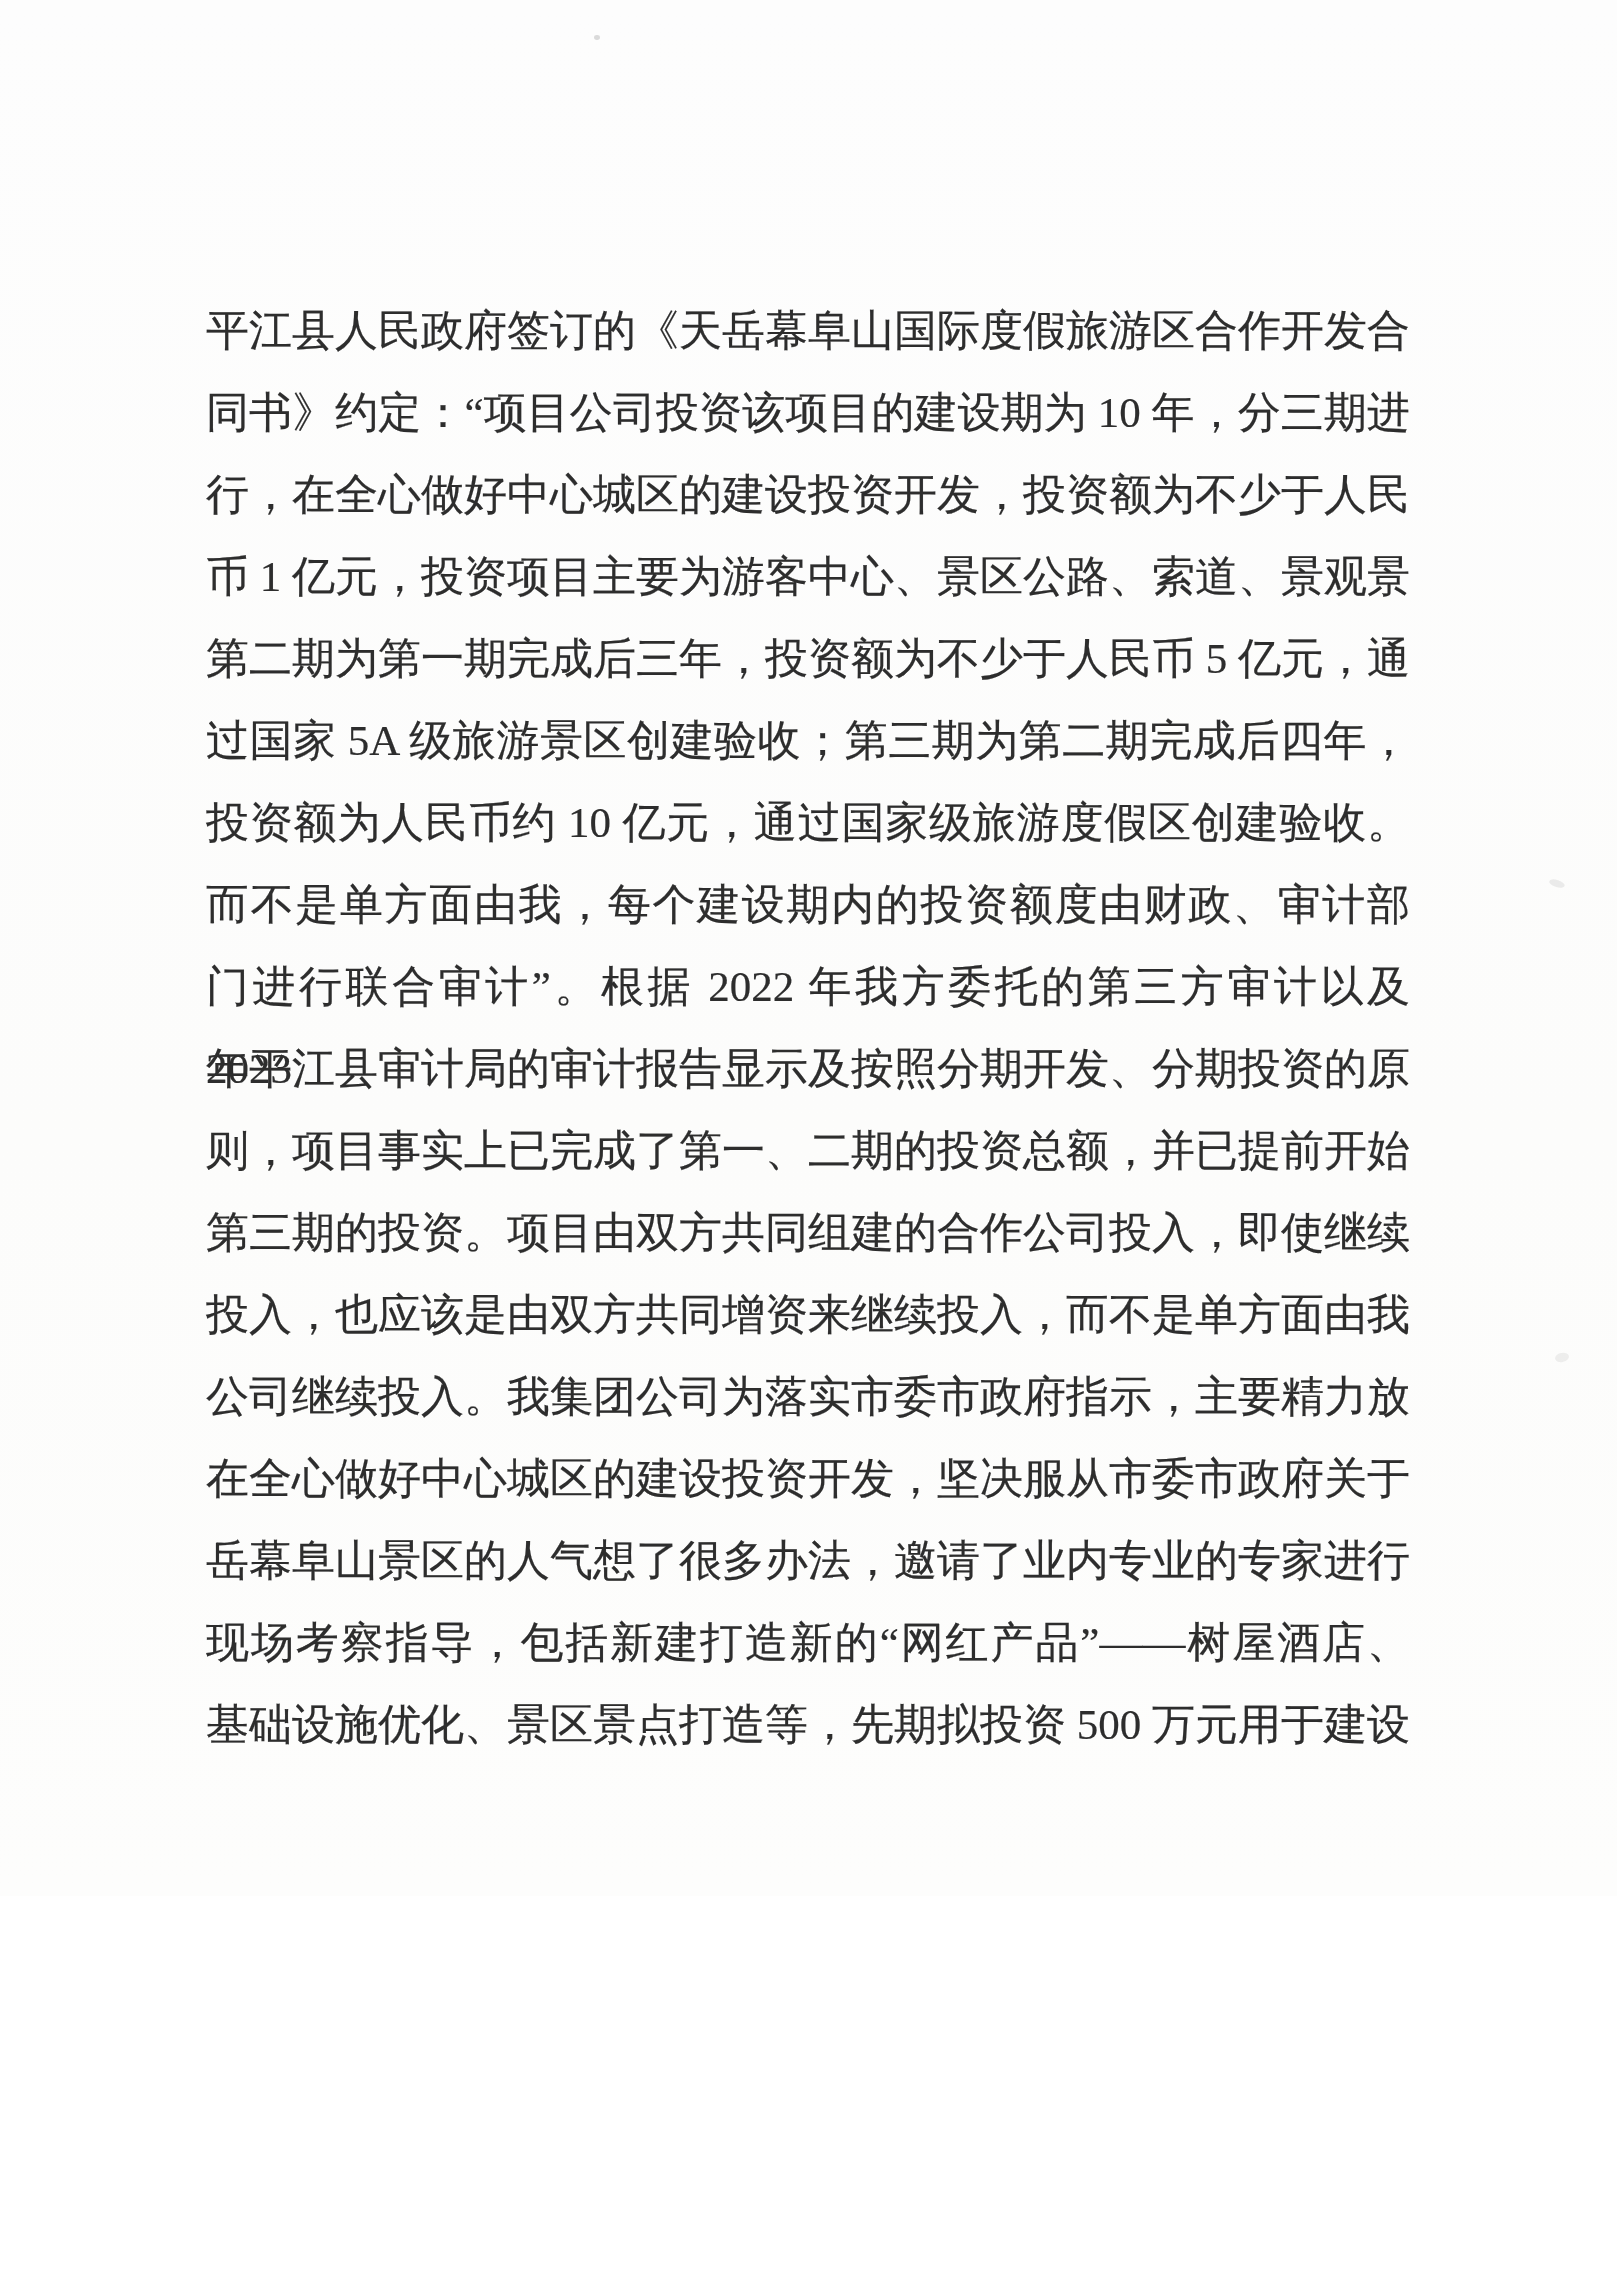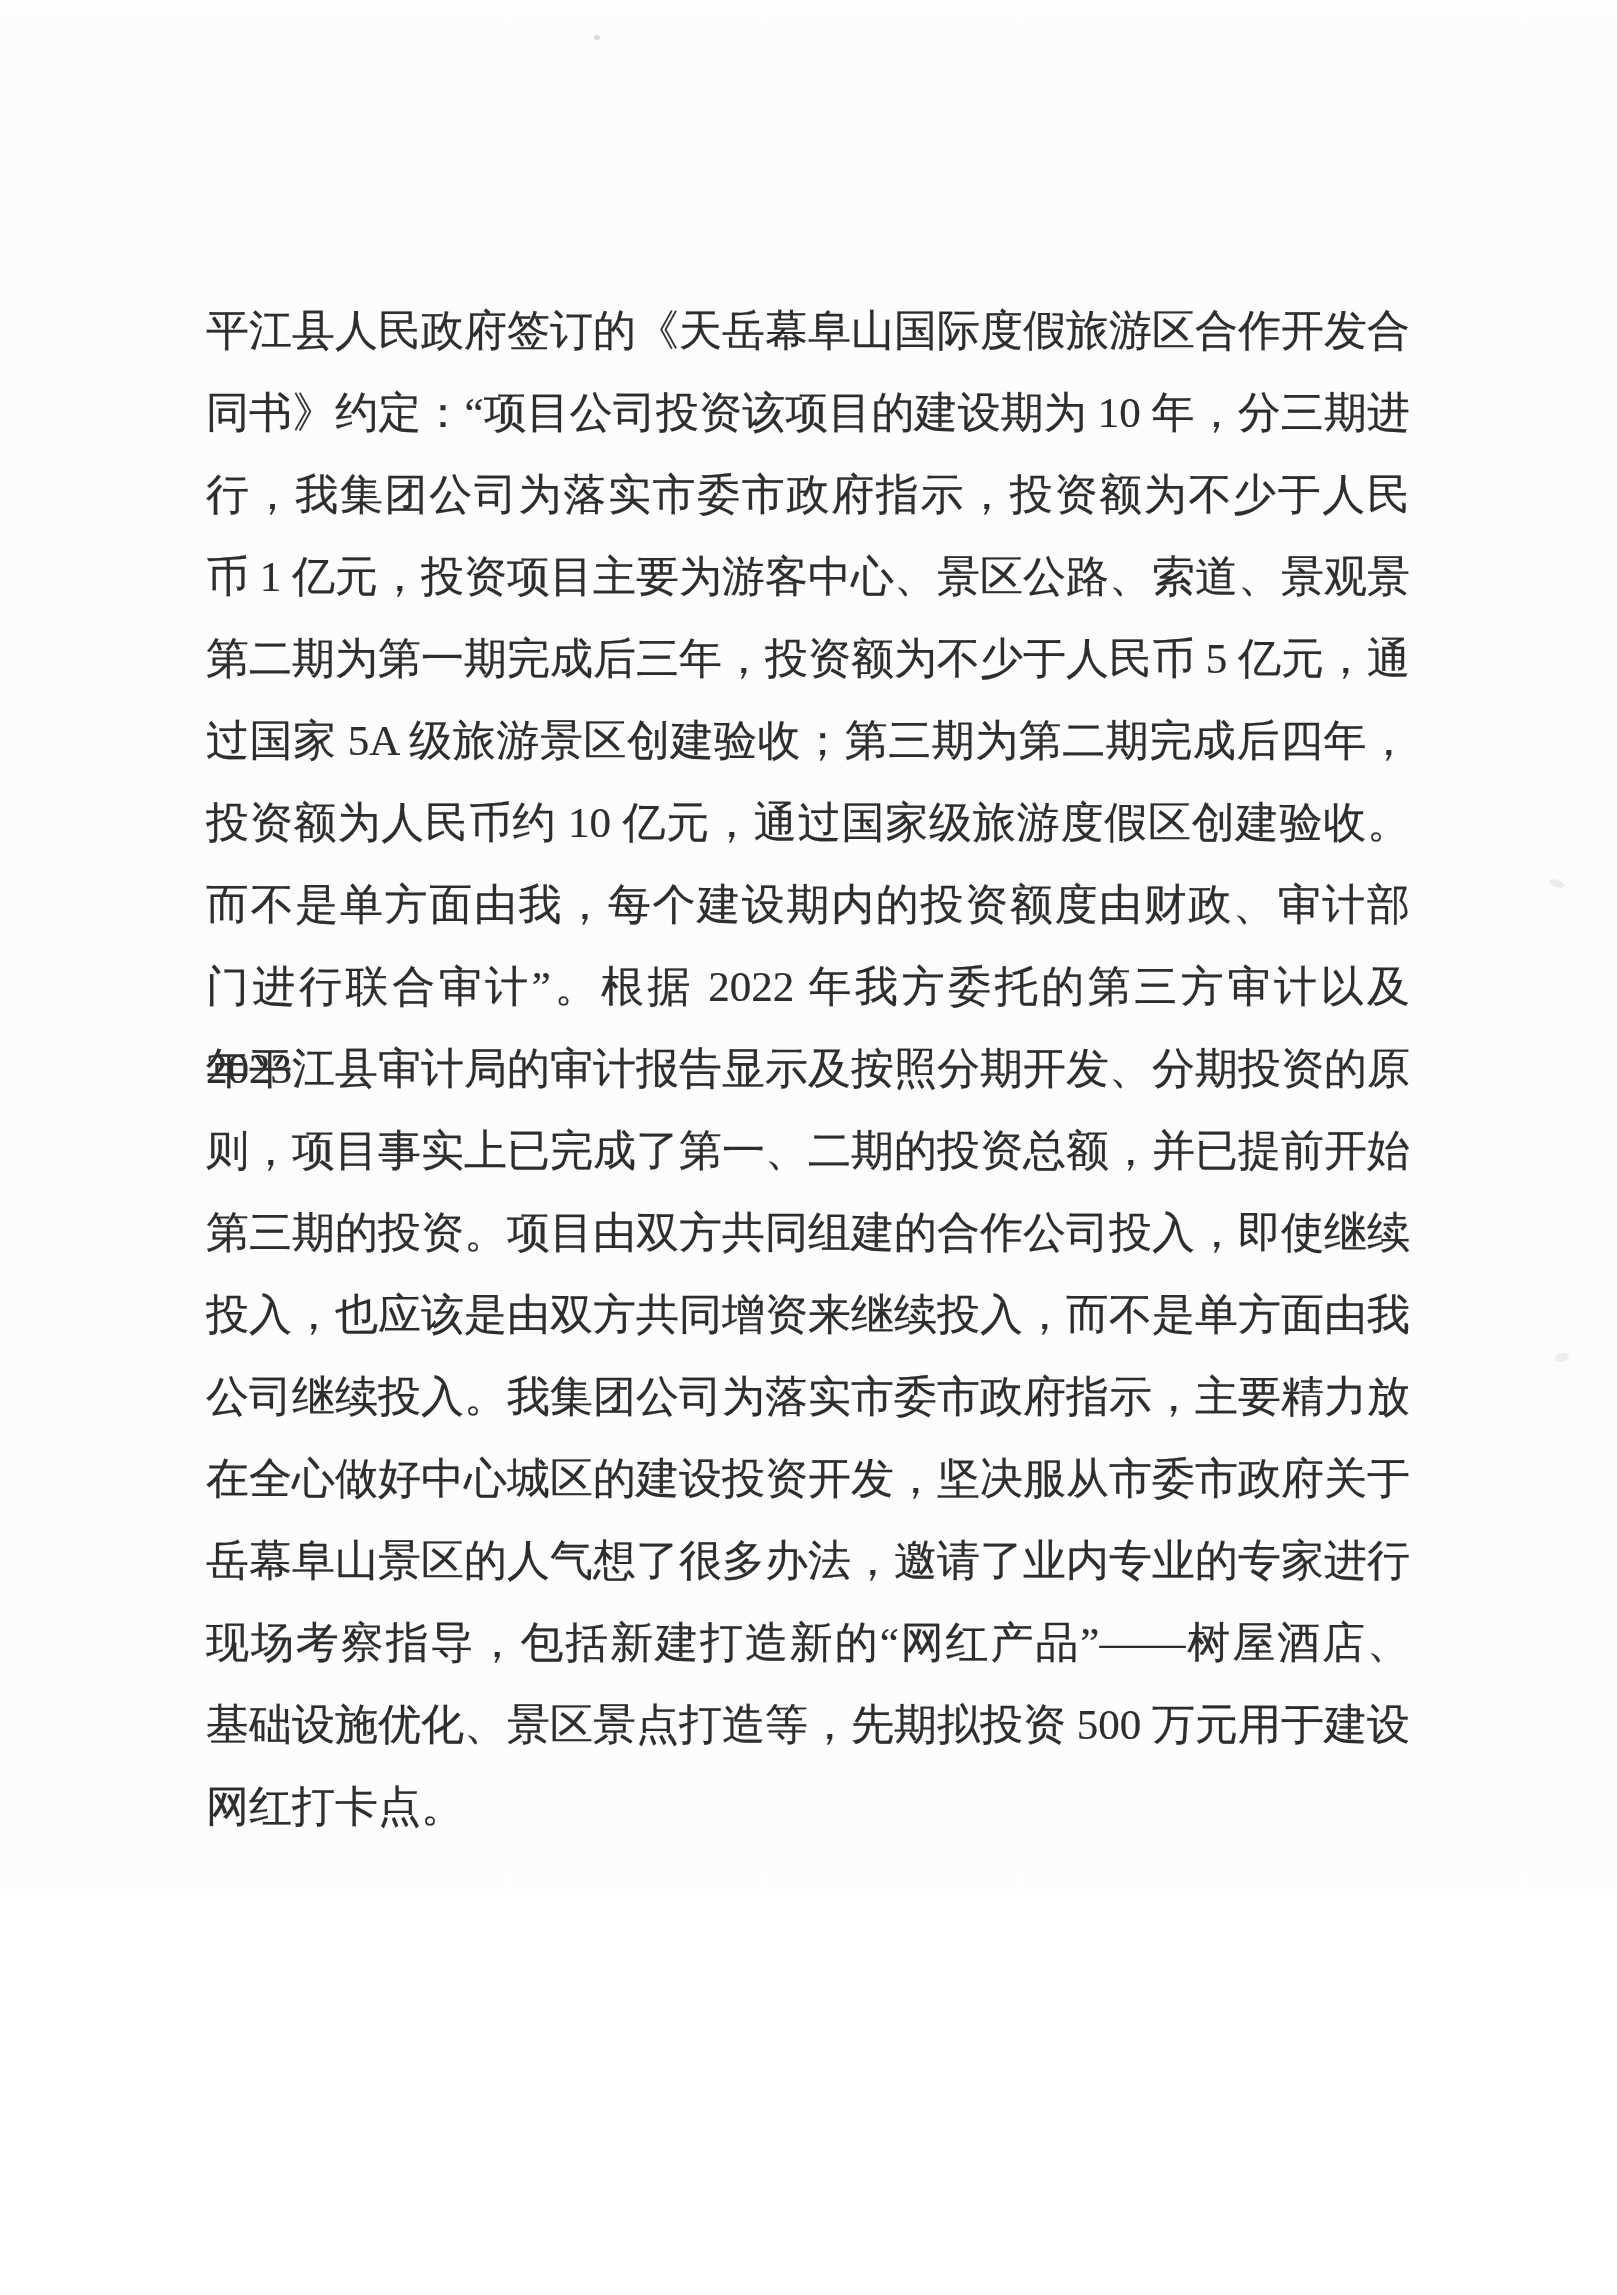--- a/index.html
+++ b/index.html
@@ -72,36 +72,35 @@
     transform: rotate(-12deg);
   }
 </style>
 </head>
 <body>
 
 <div class="page">
   <div class="text-block">
       <div class="line">平江县人民政府签订的《天岳幕阜山国际度假旅游区合作开发合</div>
       <div class="line">同书》约定：“项目公司投资该项目的建设期为 10 年，分三期进</div>
-      <div class="line">行，我集团公司为落实市委市政府指示，投资额为不少于人民</div>
+      <div class="line">行，在全心做好中心城区的建设投资开发，投资额为不少于人民</div>
       <div class="line">币 1 亿元，投资项目主要为游客中心、景区公路、索道、景观景</div>
       <div class="line">第二期为第一期完成后三年，投资额为不少于人民币 5 亿元，通</div>
       <div class="line">过国家 5A 级旅游景区创建验收；第三期为第二期完成后四年，</div>
       <div class="line">投资额为人民币约 10 亿元，通过国家级旅游度假区创建验收。</div>
       <div class="line">而不是单方面由我，每个建设期内的投资额度由财政、审计部</div>
       <div class="line">门进行联合审计”。根据 2022 年我方委托的第三方审计以及 2023</div>
       <div class="line">年平江县审计局的审计报告显示及按照分期开发、分期投资的原</div>
       <div class="line">则，项目事实上已完成了第一、二期的投资总额，并已提前开始</div>
       <div class="line">第三期的投资。项目由双方共同组建的合作公司投入，即使继续</div>
       <div class="line">投入，也应该是由双方共同增资来继续投入，而不是单方面由我</div>
       <div class="line">公司继续投入。我集团公司为落实市委市政府指示，主要精力放</div>
       <div class="line">在全心做好中心城区的建设投资开发，坚决服从市委市政府关于</div>
       <div class="line">岳幕阜山景区的人气想了很多办法，邀请了业内专业的专家进行</div>
       <div class="line">现场考察指导，包括新建打造新的“网红产品”——树屋酒店、</div>
       <div class="line">基础设施优化、景区景点打造等，先期拟投资 500 万元用于建设</div>
-      <div class="line last">网红打卡点。</div>
     </div>
   <div class="page-number">2</div>
   <div class="speck speck-1"></div>
   <div class="speck speck-2"></div>
   <div class="speck speck-3"></div>
 </div>
 
 
 </body></html>

